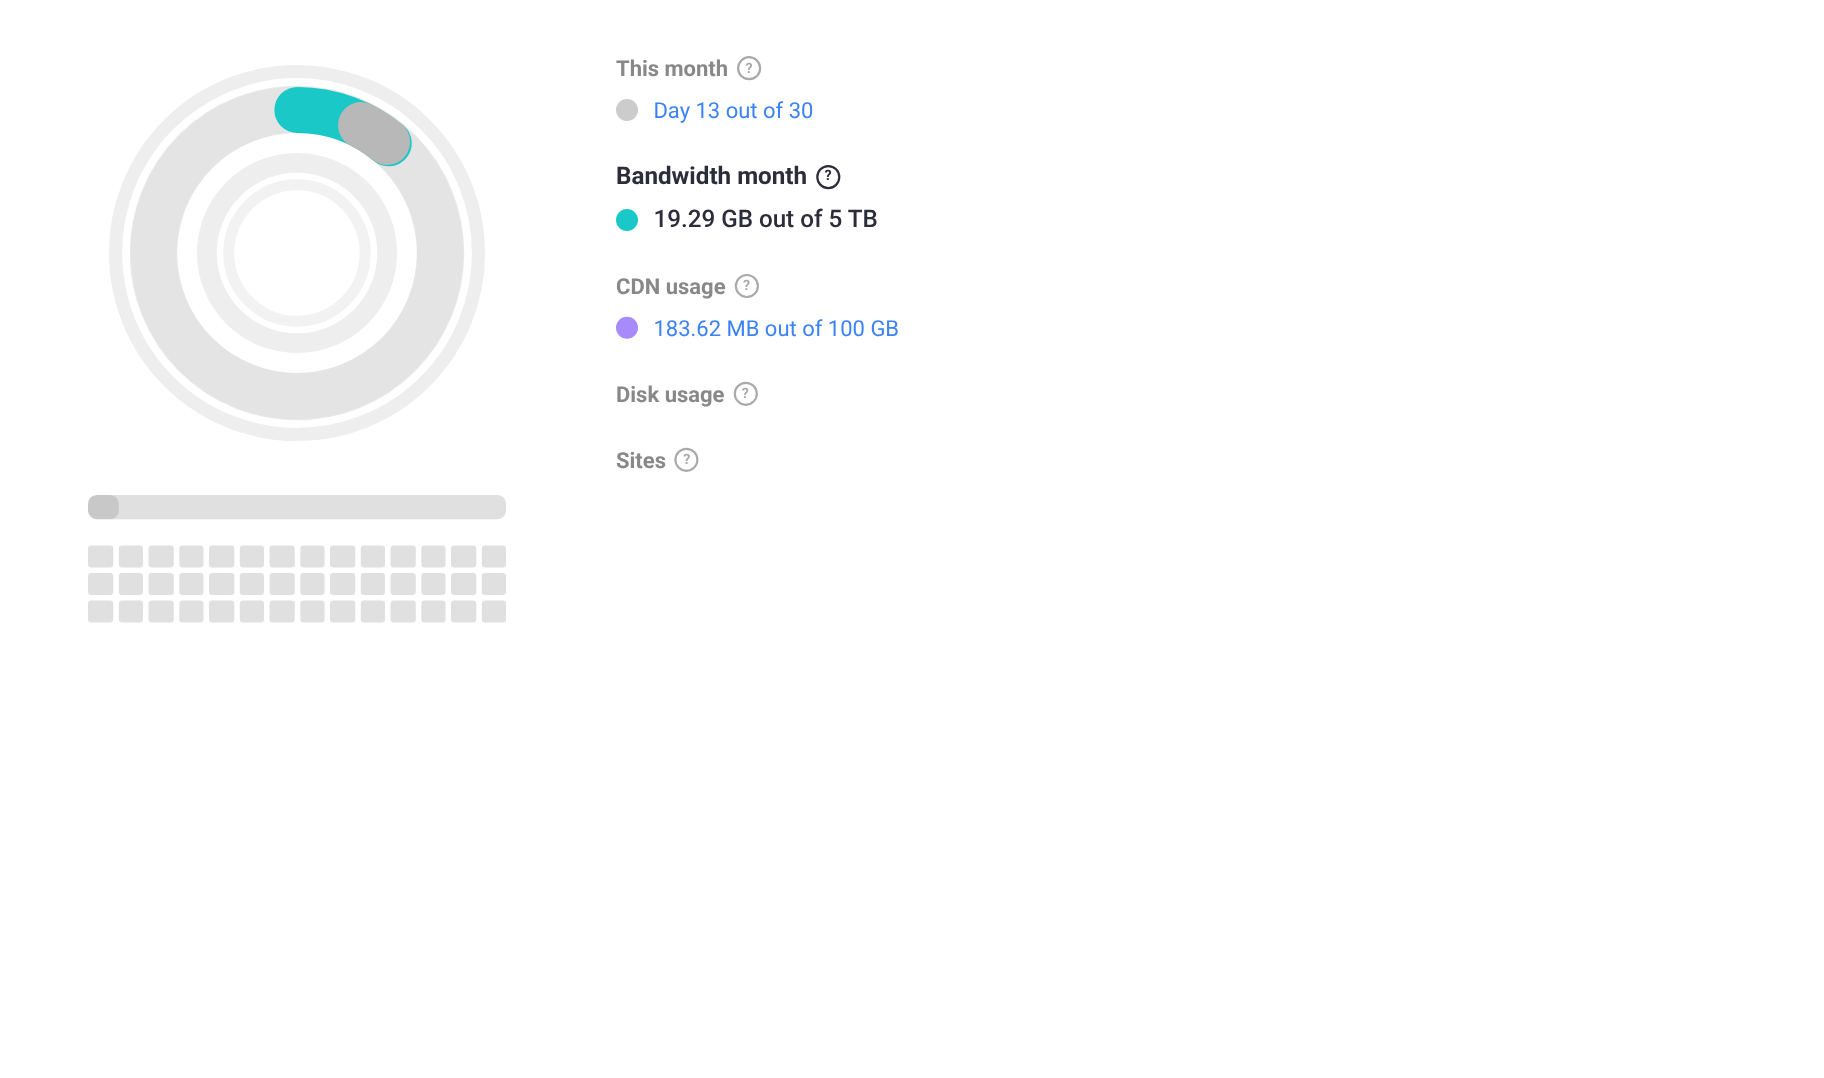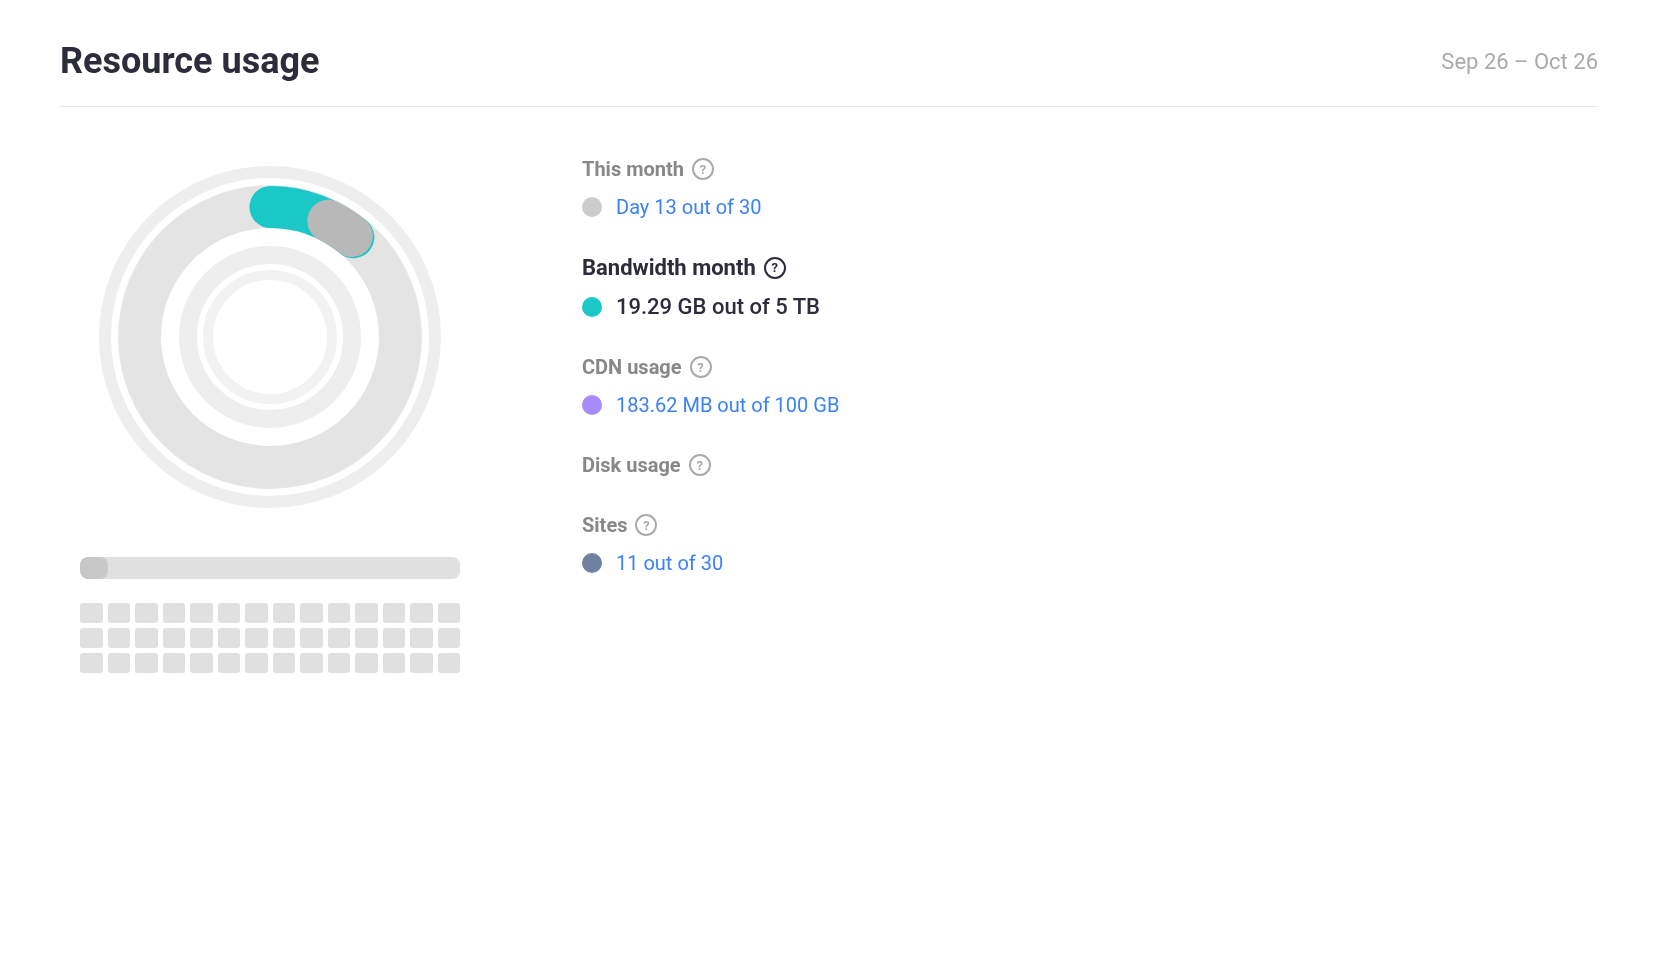--- a/index.html
+++ b/index.html
@@ -106,21 +106,20 @@
     .skeleton-cell {
       height: 20px;
       background: #e0e0e0;
       border-radius: 3px;
     }
 
     
     .stats-area {
       flex: 1;
       padding-top: 10px;
-      margin-left: 22px;
     }
 
     .stat-section {
       margin-bottom: 36px;
     }
 
     .stat-label {
       font-size: 20px;
       font-weight: 700;
       color: #888;
@@ -183,24 +182,20 @@
       background: radial-gradient(circle, #b8d4f8 0%, #d0e4ff 100%);
       border: 1.5px solid #b0c8ee;
     }
     .dot-slate { background: #7080a0; }
   </style>
 </head>
 <body>
 
 <div class="page-container">
 
-  <div class="header">
-    <h1 class="page-title">Resource usage</h1>
-    <span class="date-range">Sep 26 – Oct 26</span>
-  </div>
 
   <div class="content-area">
 
     <div class="chart-area">
       <div class="donut-wrapper">
         <svg class="donut-svg" viewBox="0 0 380 380">
 
           <circle cx="190" cy="190" r="165" fill="none" stroke="#eeeeee" stroke-width="12"></circle>
 
           <circle cx="190" cy="190" r="148" fill="none" stroke="#e8e8e8" stroke-width="8"></circle>
@@ -312,21 +307,17 @@
           <span>Disk usage</span>
           <span class="help-icon">?</span>
         </div>
       </div>
 
       <div class="stat-section">
         <div class="stat-label">
           <span>Sites</span>
           <span class="help-icon">?</span>
         </div>
-        <div class="stat-value">
-          <div class="dot dot-slate"></div>
-          <span>11 out of 30</span>
-        </div>
       </div>
 
     </div>
   </div>
 </div>
 
 </body></html>

